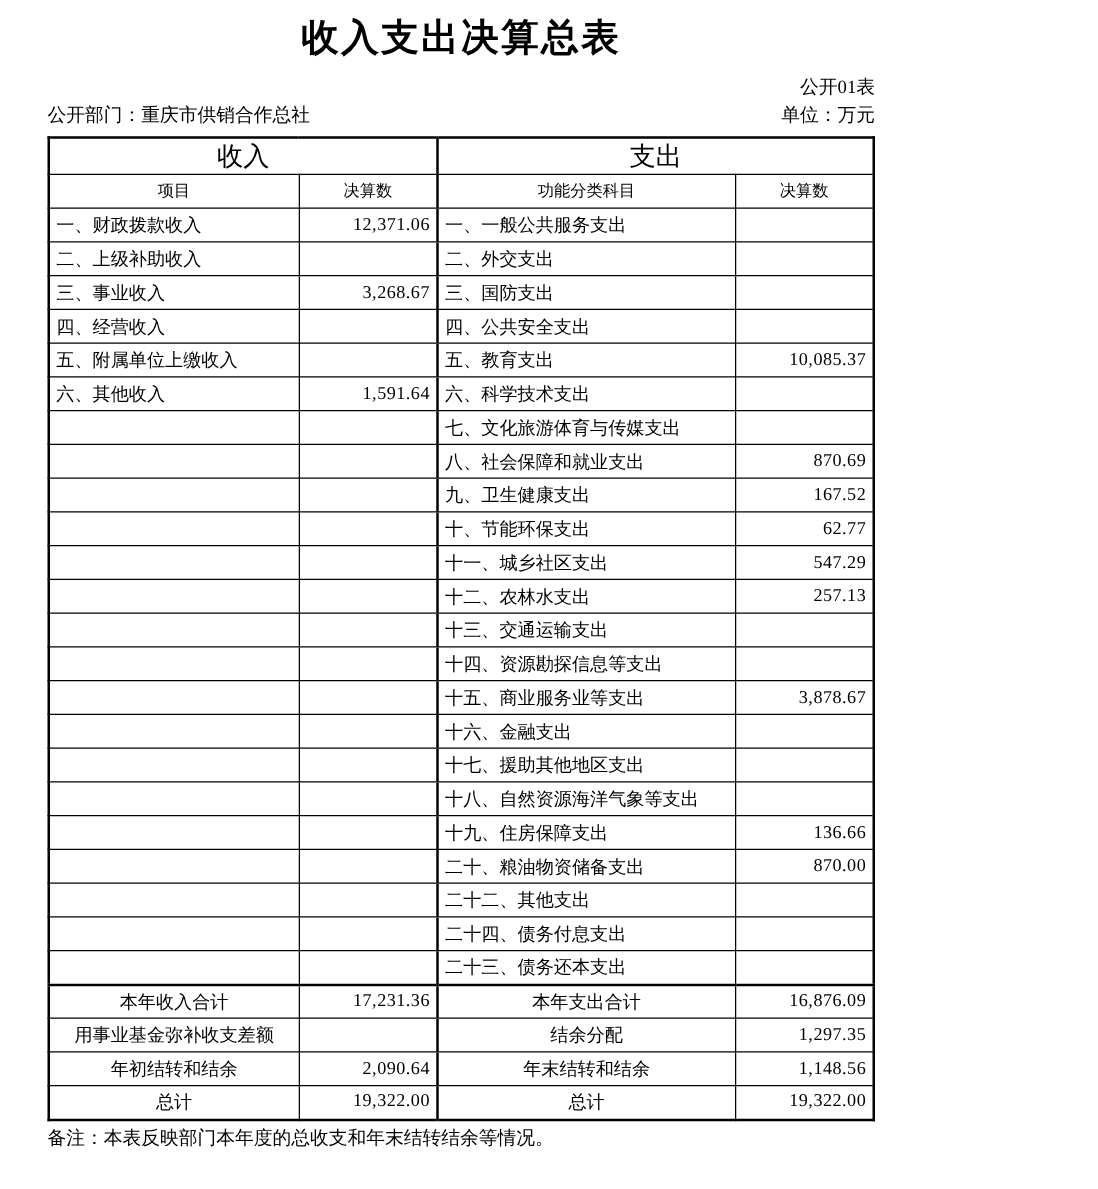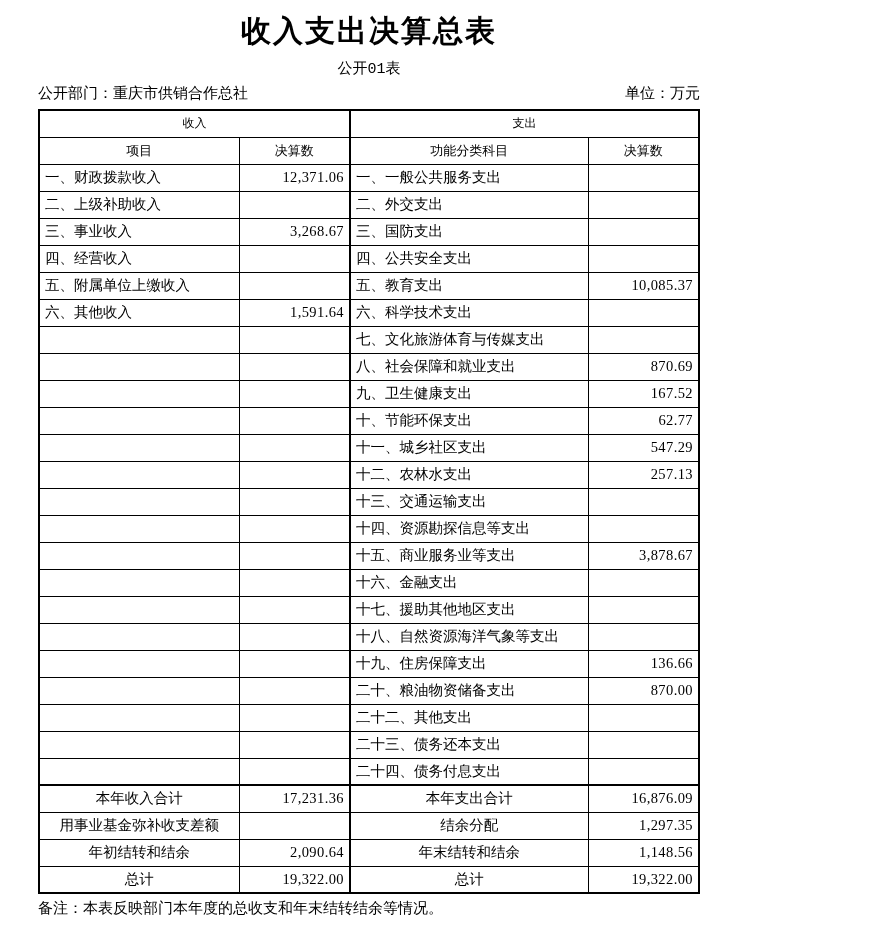--- a/index.html
+++ b/index.html
@@ -40,22 +40,21 @@
     padding-top: 14px;
   }
   .meta-row {
     display: flex;
     justify-content: space-between;
     align-items: baseline;
     font-size: 15px;
     line-height: 20px;
   }
   .meta-row.first {
-    justify-content: center;
-    font-family: Liberation Mono, monospace;
+    justify-content: flex-end;
   }
   .meta-left, .meta-right {
     white-space: nowrap;
   }
   .meta-row.second {
     margin-top: 3px;
   }
 
   
   .table-wrap {
@@ -82,21 +81,21 @@
     border: 2px solid #000;
   }
 
   col.c-item { width: 200px; }
   col.c-num  { width: 111px; }
   col.c-item2{ width: 238px; }
   col.c-num2 { width: 111px; }
 
   .grp-head {
     text-align: center;
-    font-size: 12px;
+    font-size: 21px;
     height: 29px;
   }
   .col-head {
     text-align: center;
     font-size: 13px;
     height: 29px;
   }
   .lbl {
     text-align: left;
     padding-left: 6px;
@@ -289,27 +288,27 @@
           </tr>
           <tr>
             <td class="lbl"></td>
             <td class="num vsplit-left"></td>
             <td class="lbl">二十二、其他支出</td>
             <td class="num"></td>
           </tr>
           <tr>
             <td class="lbl"></td>
             <td class="num vsplit-left"></td>
+            <td class="lbl">二十四、债务付息支出</td>
+            <td class="num"></td>
+          </tr>
+          <tr>
+            <td class="lbl"></td>
+            <td class="num vsplit-left"></td>
             <td class="lbl">二十三、债务还本支出</td>
-            <td class="num"></td>
-          </tr>
-          <tr>
-            <td class="lbl"></td>
-            <td class="num vsplit-left"></td>
-            <td class="lbl">二十四、债务付息支出</td>
             <td class="num"></td>
           </tr>
         </tbody>
       <tbody id="summary-rows">
           <tr>
             <td class="ctr bold thick-top">本年收入合计</td>
             <td class="num vsplit-left bold thick-top">17,231.36</td>
             <td class="ctr bold thick-top">本年支出合计</td>
             <td class="num bold thick-top">16,876.09</td>
           </tr>

